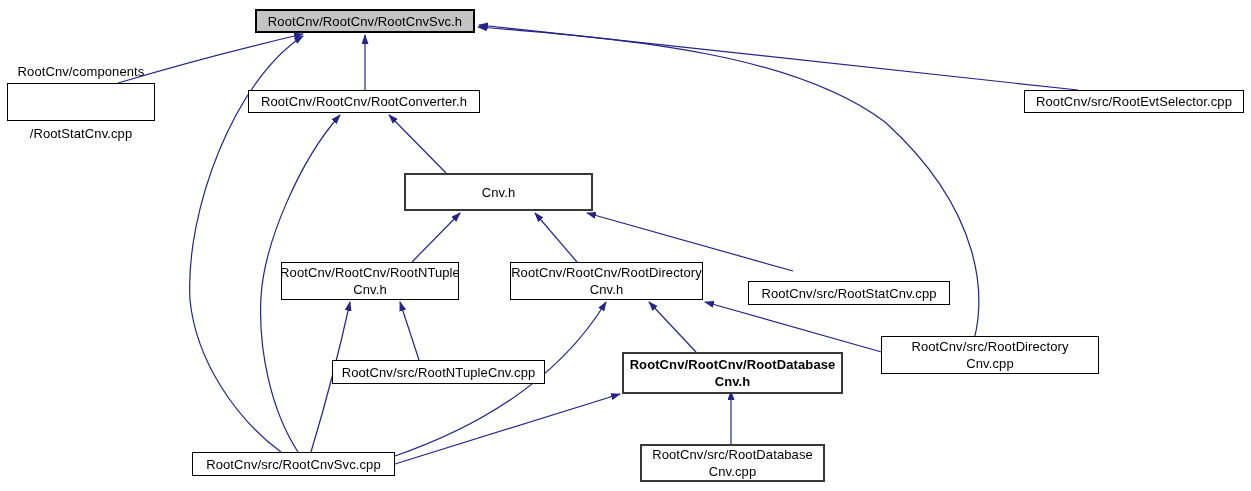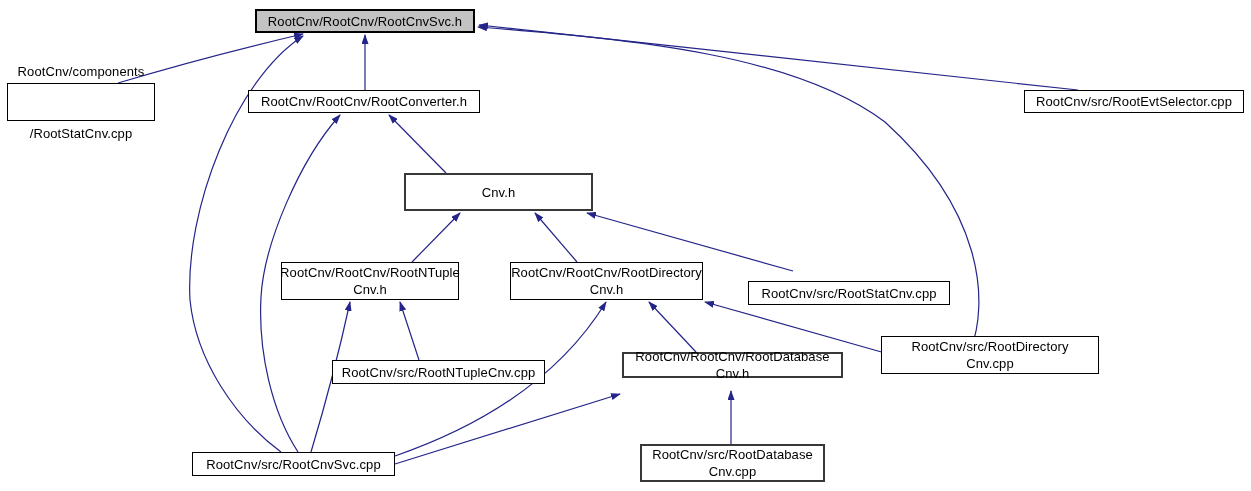--- a/index.html
+++ b/index.html
@@ -84,21 +84,21 @@
     <div class="node" style="left: 510px; top: 262px; width: 193px; height: 38px;">
       <span>RootCnv/RootCnv/RootDirectory</span>
       <span>Cnv.h</span>
     </div>
     <div class="node" style="left: 748px; top: 281px; width: 202px; height: 24px;">
       <span>RootCnv/src/RootStatCnv.cpp</span>
     </div>
     <div class="node" style="left: 332px; top: 360px; width: 213px; height: 24px;">
       <span>RootCnv/src/RootNTupleCnv.cpp</span>
     </div>
-    <div class="node emph" style="left: 622px; top: 352px; width: 221px; height: 26px;">
+    <div class="node emph" style="left: 622px; top: 352px; width: 221px; height: 42px; font-weight: bold;">
       <span>RootCnv/RootCnv/RootDatabase</span>
       <span>Cnv.h</span>
     </div>
     <div class="node" style="left: 881px; top: 336px; width: 218px; height: 38px;">
       <span>RootCnv/src/RootDirectory</span>
       <span>Cnv.cpp</span>
     </div>
     <div class="node" style="left: 192px; top: 452px; width: 203px; height: 24px;">
       <span>RootCnv/src/RootCnvSvc.cpp</span>
     </div>

